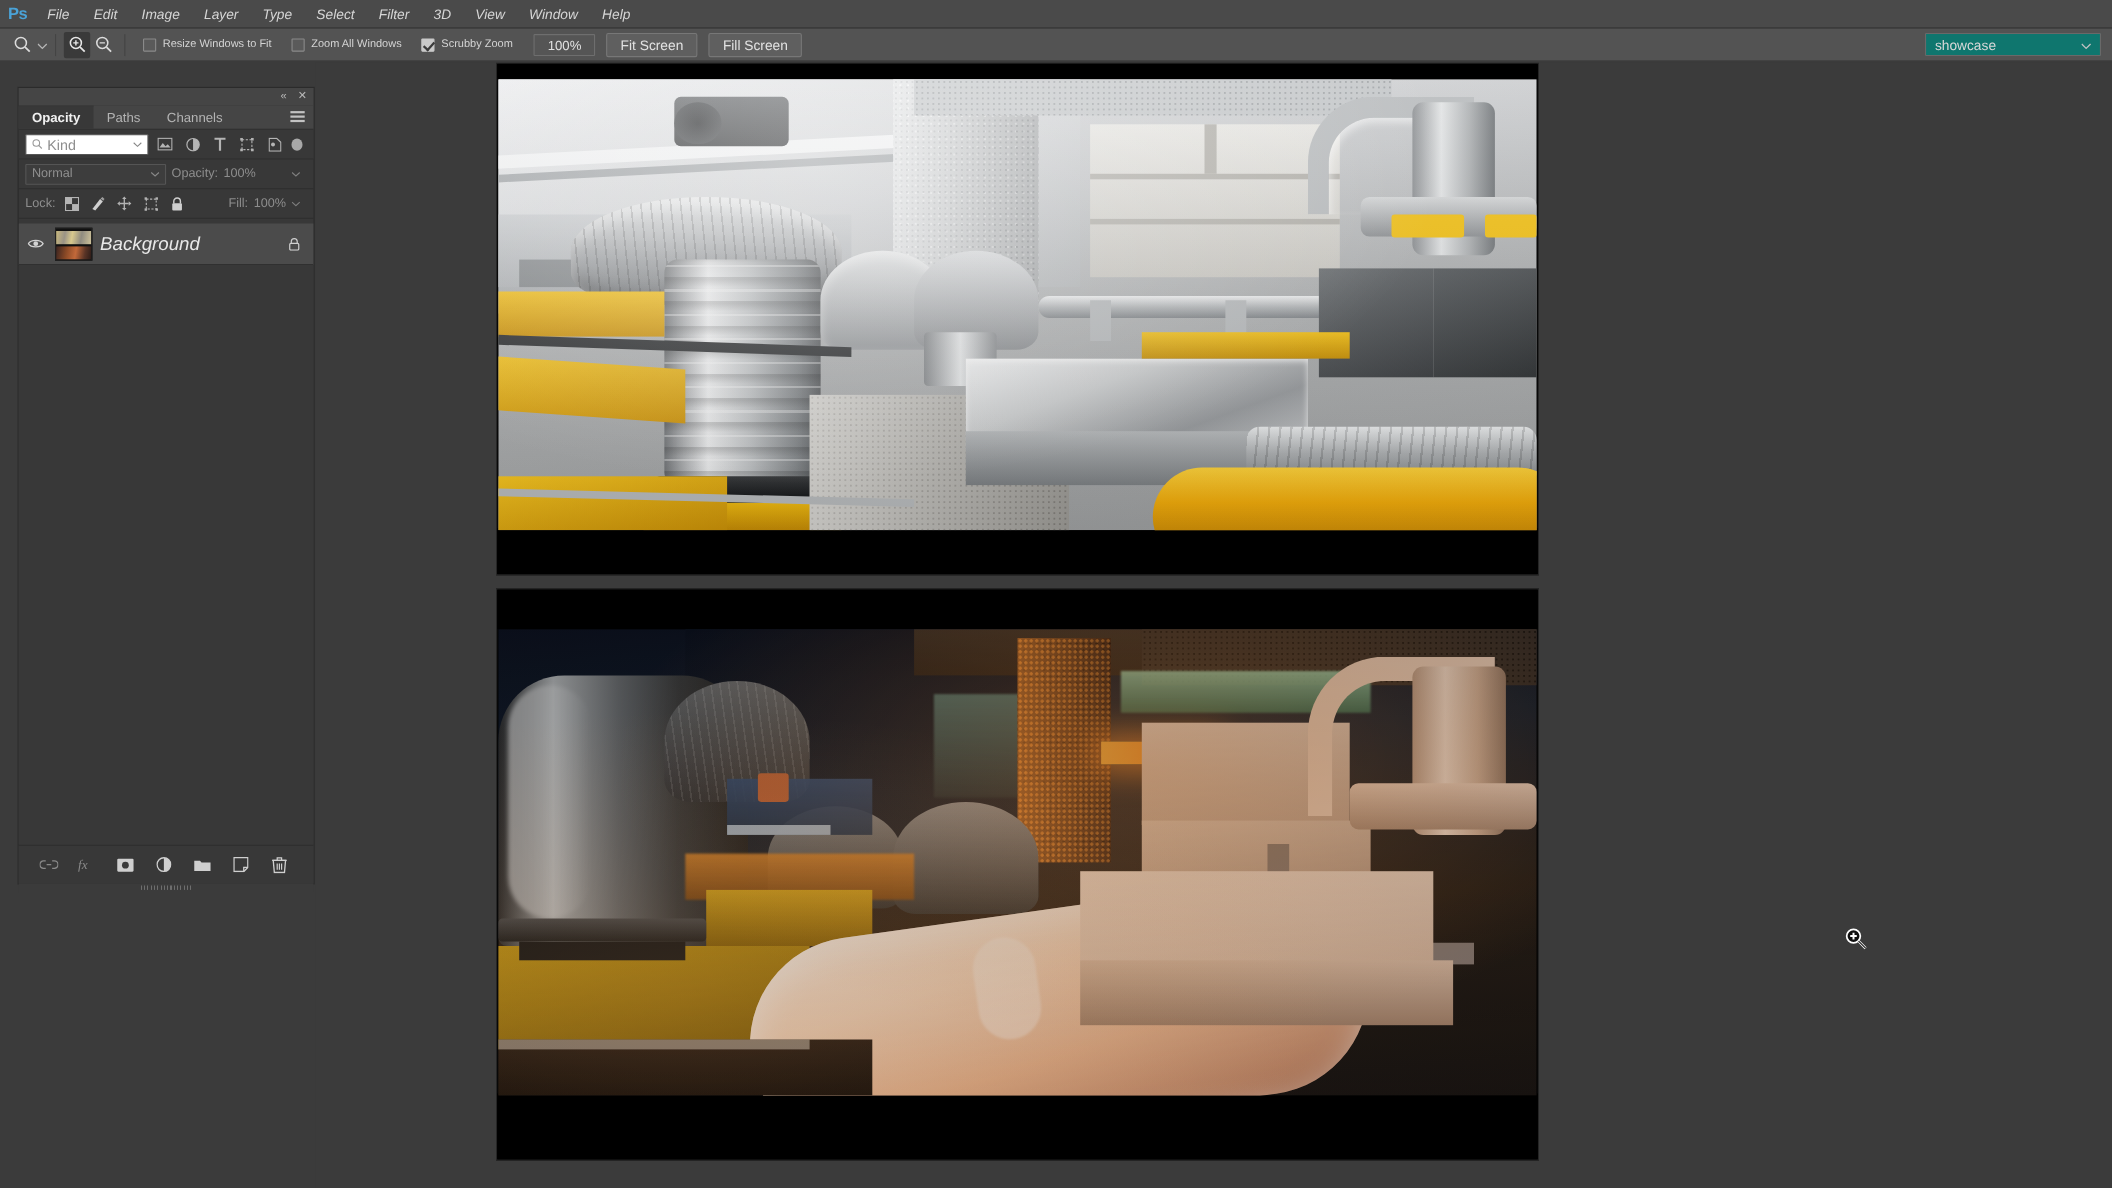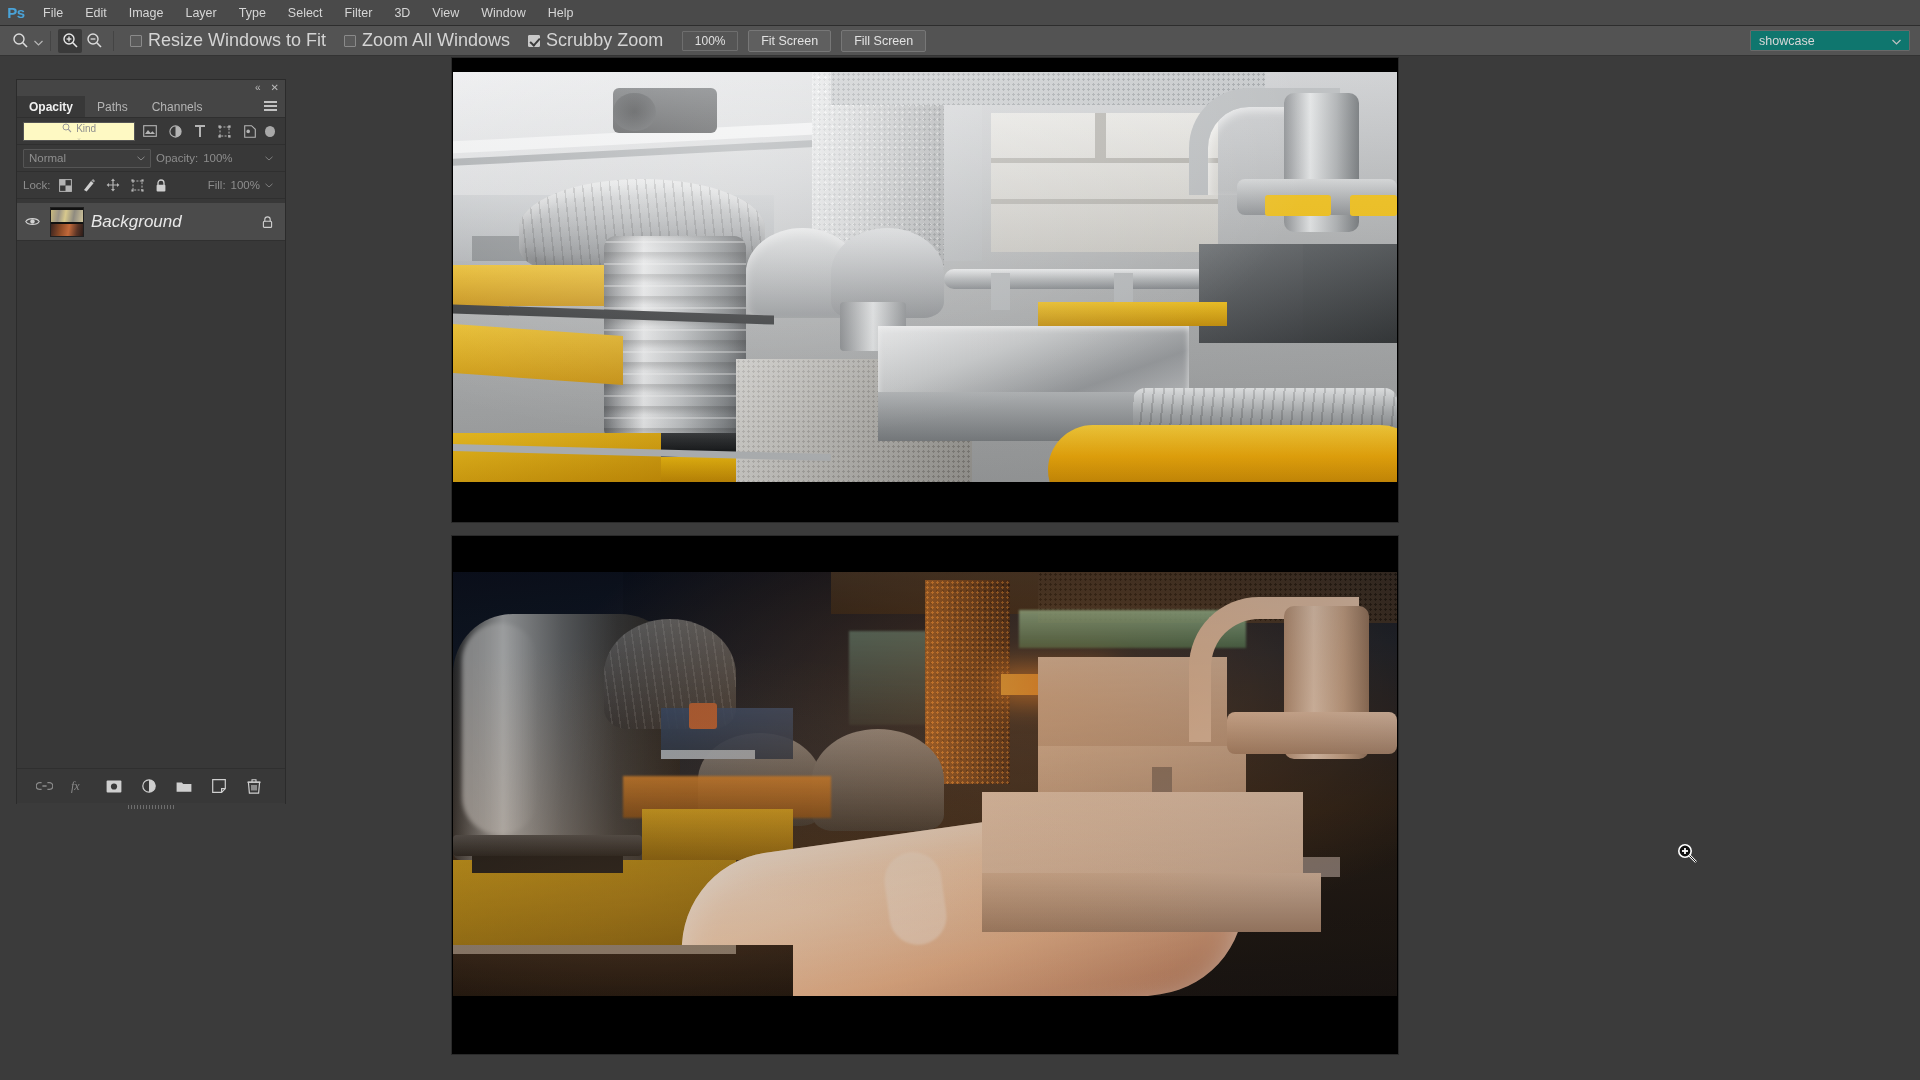--- a/index.html
+++ b/index.html
@@ -19,21 +19,21 @@
   }
   #ps-logo {
     width:32px; height:26px;
     display:flex; align-items:center; justify-content:center;
     color:#4aa3d8; font-weight:bold; font-size:15px;
     letter-spacing:-0.5px;
     font-family:"Liberation Sans", sans-serif;
   }
   .menu-item {
     color:#d6d6d6; font-size:12.5px; padding:4px 11px;
-    line-height:18px; white-space:nowrap; cursor:default;
+    line-height:18px; white-space:nowrap; cursor:default;font-style:italic;
   }
 
   
   #optionsbar {
     position:absolute; left:0; top:26px; width:1920px; height:30px;
     background:#535353;
     border-bottom:1px solid #333;
     display:flex; align-items:center; gap:0;
   }
   .opt-sep {
@@ -47,21 +47,21 @@
   }
   .mag svg { display:block; }
   .chev { margin-left:5px; opacity:.85; }
   .zbtn {
     width:24px; height:24px; display:flex; align-items:center;
     justify-content:center; border-radius:2px;
   }
   .zbtn.active { background:#3a3a3a; }
   .chkwrap {
     display:flex; align-items:center; gap:6px; padding:0 9px;
-    color:#d4d4d4; font-size:18px; white-space:nowrap;
+    color:#d4d4d4; font-size:10px; white-space:nowrap;
   }
   .chkbox {
     width:12px; height:12px; border:1px solid #8a8a8a;
     background:#5a5a5a; border-radius:1px; position:relative;
     flex:0 0 auto;
   }
   .chkbox.checked { background:#c9c9c9; border-color:#c9c9c9; }
   .chkbox.checked::after {
     content:""; position:absolute; left:3px; top:0px;
     width:4px; height:8px; border:solid #3a3a3a;
@@ -116,25 +116,24 @@
   }
   #panel-menu-ico span {
     display:block; height:1.5px; background:#c2c2c2; margin-bottom:2.5px;
   }
   .lrow {
     height:27px; display:flex; align-items:center;
     border-bottom:1px solid #2f2f2f; padding:0 6px; gap:5px;
   }
   #filter-row { background:#383838; }
   .kind-select {
-    width:118px; height:19px; background:#fef9c3; border:1px solid #555;
+    width:118px; height:19px; background:#ffffff; border:1px solid #555;
     display:flex; align-items:center; padding:0 5px; gap:4px;
-    color:#8e8e8e; font-size:10px; border-radius:1px;
+    color:#8e8e8e; font-size:13px; border-radius:1px;
     justify-content:space-between;
-    flex-direction:column;
   }
   .filter-ico {
     width:21px; height:19px; display:flex; align-items:center;
     justify-content:center; color:#b0b0b0;
   }
   .knob {
     width:11px; height:11px; border-radius:50%; background:#a8a8a8;
     margin-left:auto; margin-right:4px;
   }
   .blend-select {

